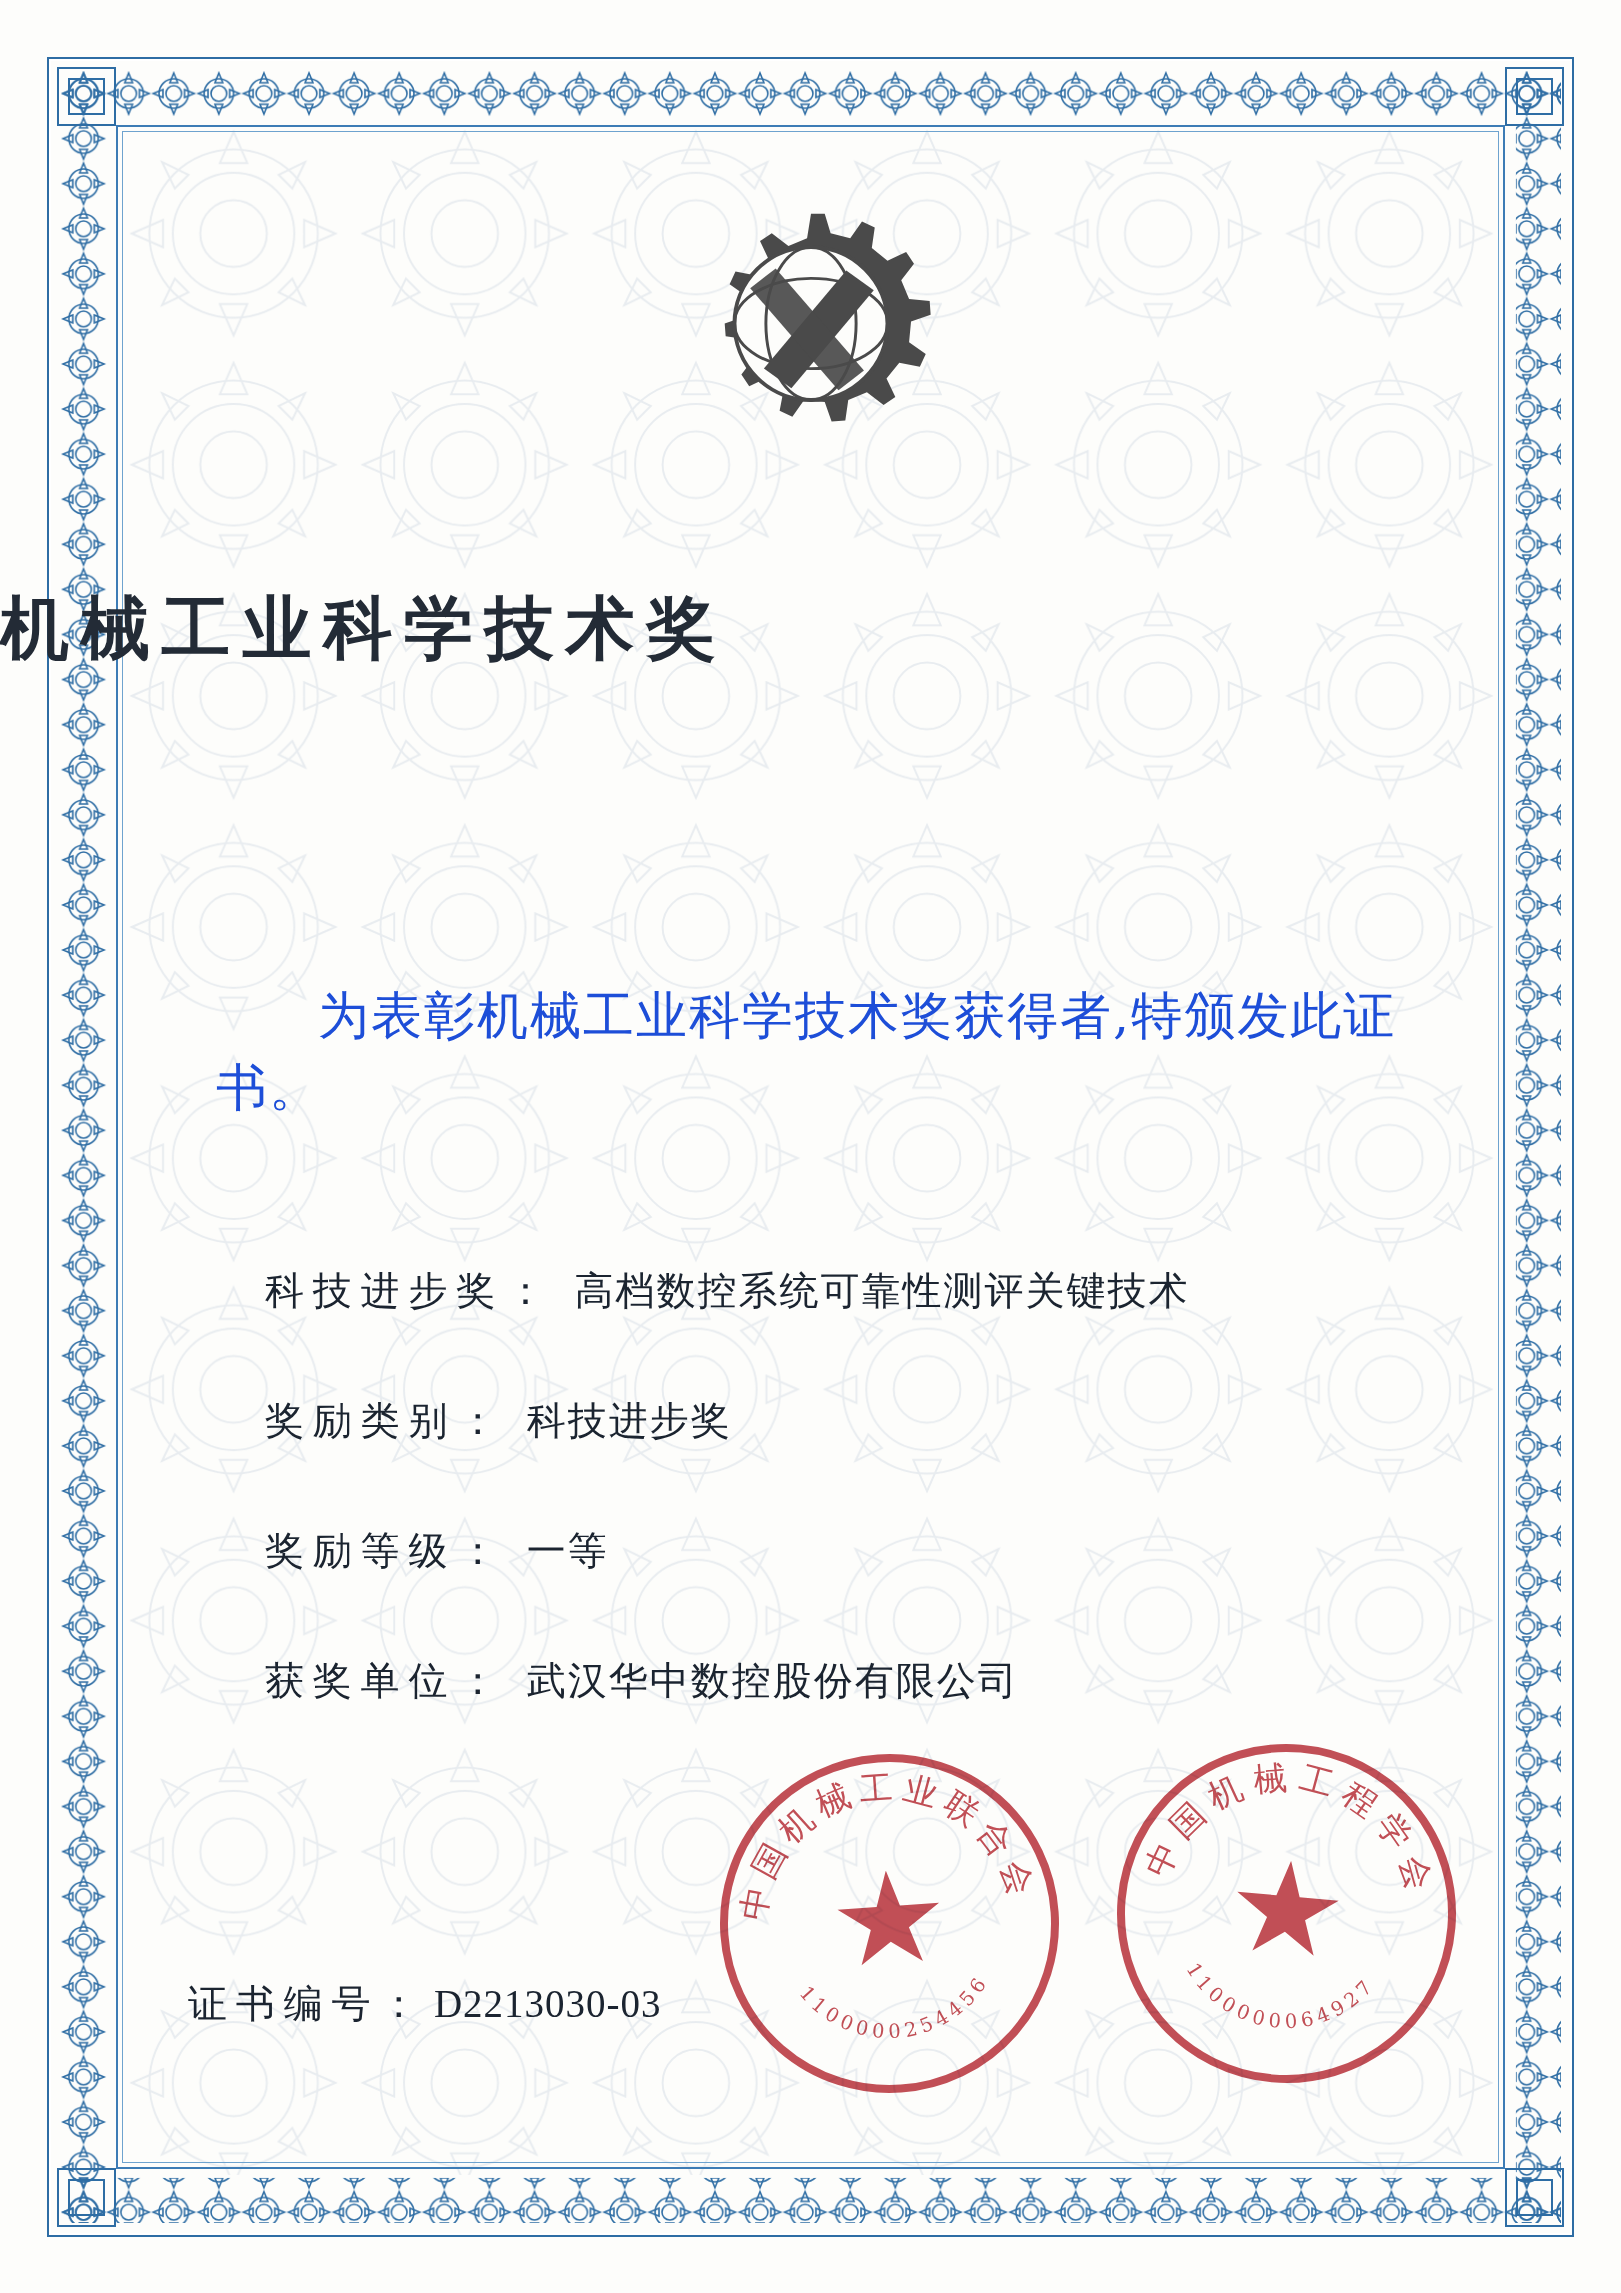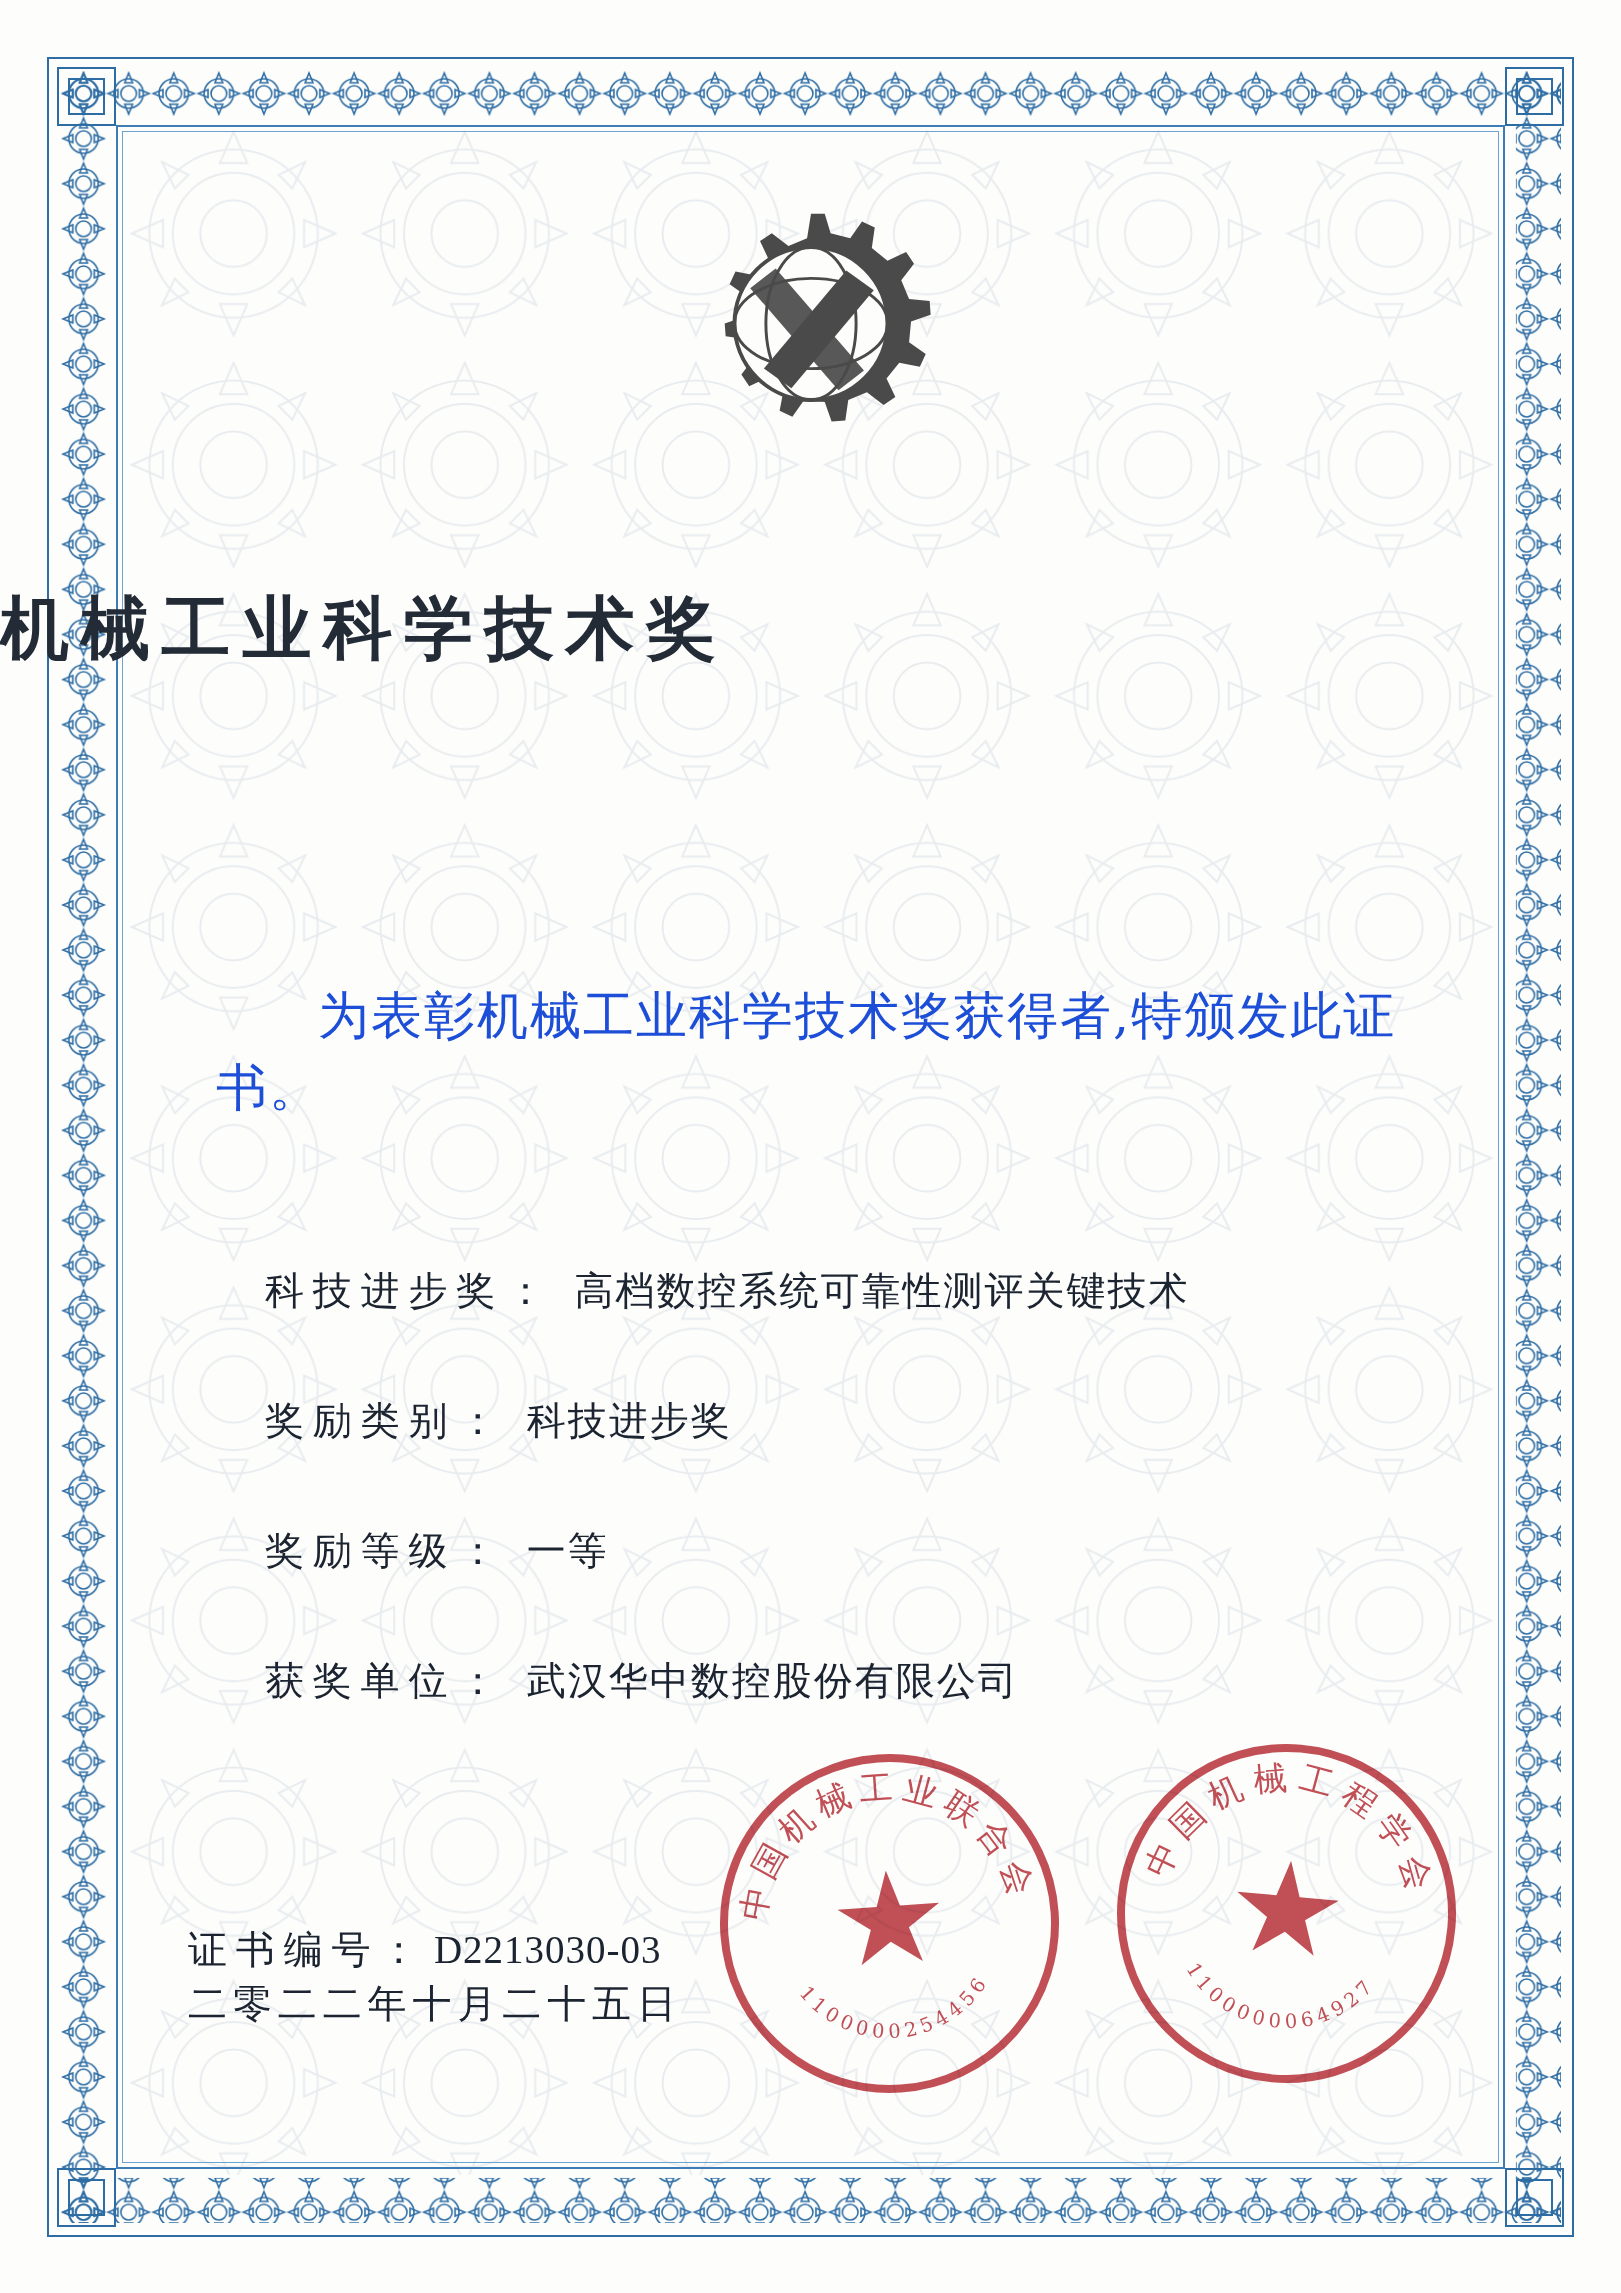--- a/index.html
+++ b/index.html
@@ -265,21 +265,20 @@
     </div>
 
   </div>
 
   <div class="footer">
     <div class="serial">
       <span class="lbl">证书编号</span>
       <span class="colon">：</span>
       <span class="val">D2213030-03</span>
     </div>
-    <div class="date">二零二二年十月二十五日</div>
   </div>
 
   <div class="seal left">
     <div class="star"></div>
     <svg viewBox="0 0 330 330">
       <defs>
         <path id="arcTopL" d="M38 165 A127 127 0 0 1 292 165"></path>
         <path id="arcBotL" d="M48 165 A117 117 0 0 0 282 165"></path>
       </defs>
       <text font-size="34" letter-spacing="8">

